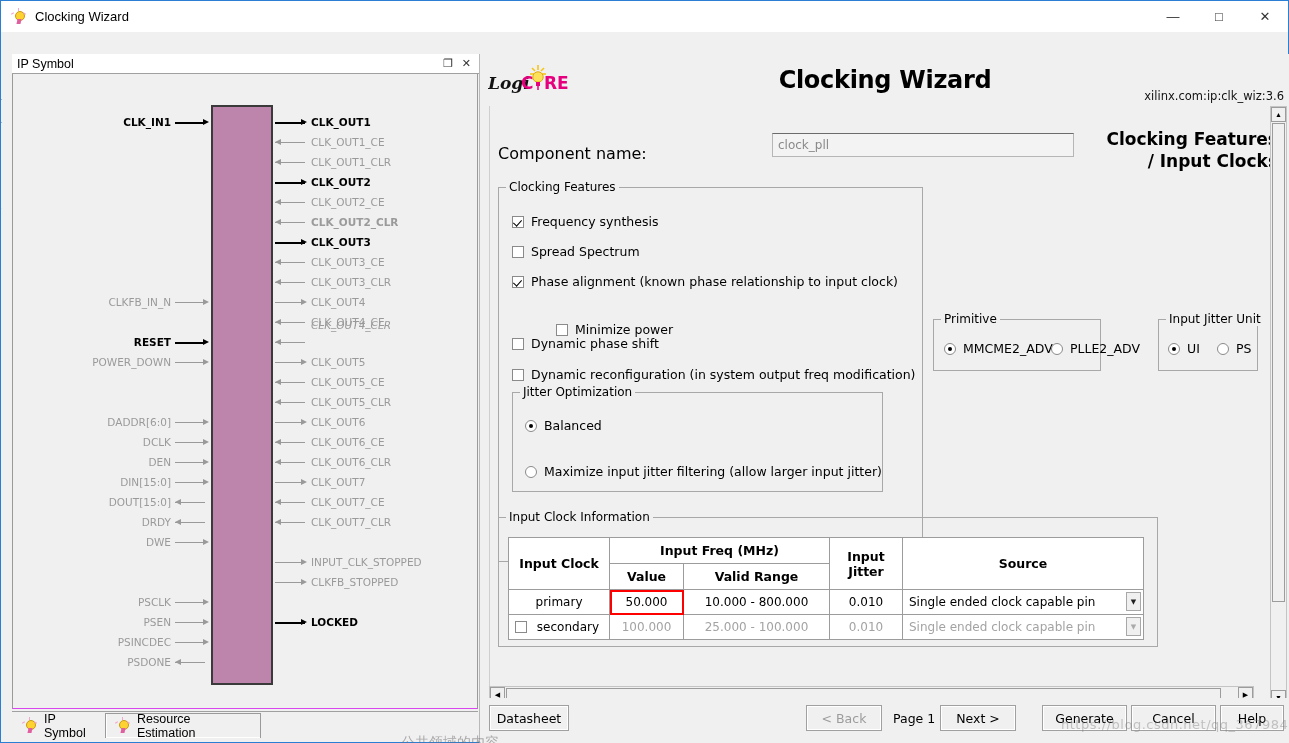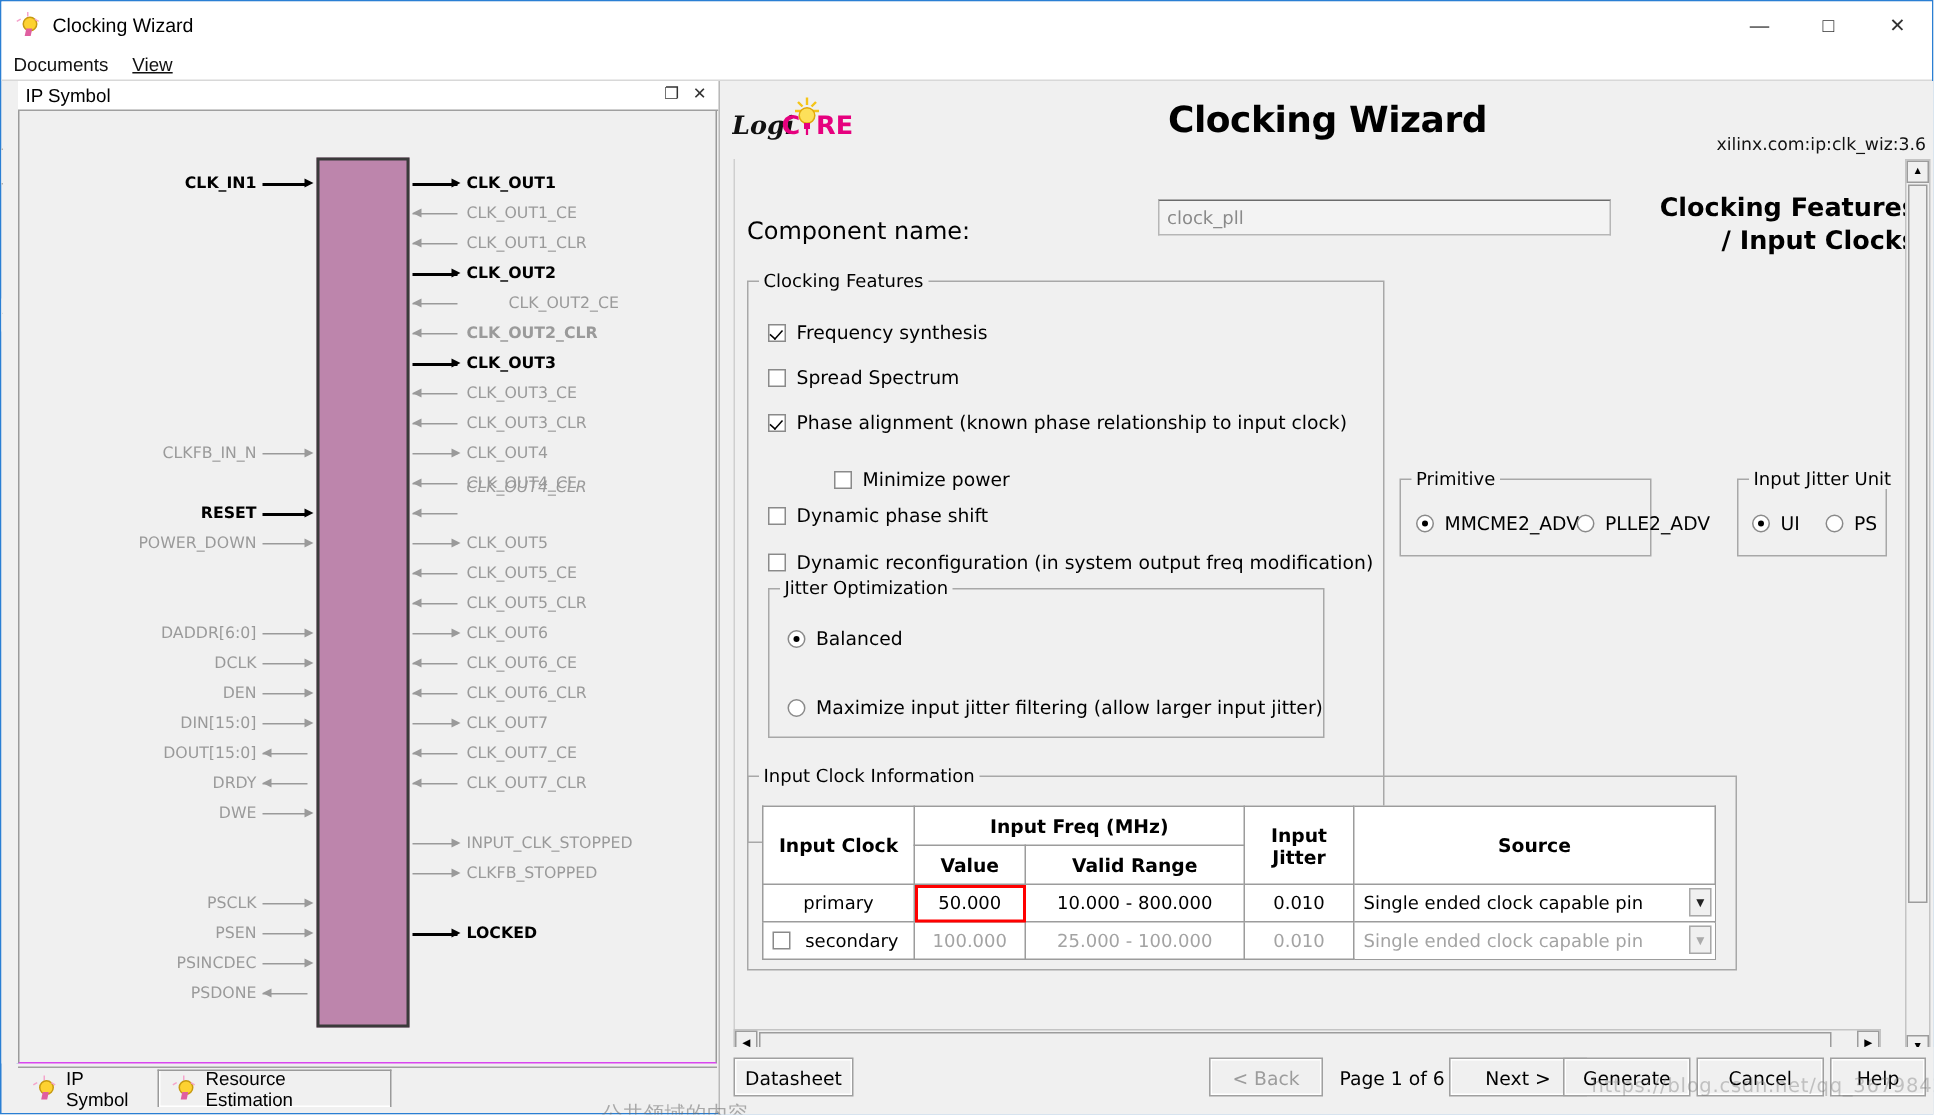--- a/index.html
+++ b/index.html
@@ -416,24 +416,20 @@
       </div>
     </div>
     <div class="title-text">Clocking Wizard</div>
     <div class="win-btns">
       <div class="win-btn">—</div>
       <div class="win-btn">□</div>
       <div class="win-btn close">✕</div>
     </div>
   </div>
 
-  <div class="menubar">
-    <div class="menu-item"><span>Documents</span></div>
-    <div class="menu-item"><span class="ul">View</span></div>
-  </div>
 
   <div class="side-sliver">
     <div class="sliver-tab" style="top:45px;height:22px;line-height:22px;">言</div>
     <div class="sliver-tab" style="top:145px;height:22px;line-height:22px;border:none;">性</div>
   </div>
 
   <div class="left-panel">
     <div class="panel-header">
       <div class="panel-header-title">IP Symbol</div>
       <div class="panel-header-btns">
@@ -500,21 +496,21 @@
           <div class="arrow l" style="left:262px; top:64.5px;"></div>
           <div class="sig right off" style="left:298px; top:63px;">CLK_OUT1_CE</div>
           <div class="wire " style="left:262px; top:88px; width:30px;"></div>
           <div class="arrow l" style="left:262px; top:84.5px;"></div>
           <div class="sig right off" style="left:298px; top:83px;">CLK_OUT1_CLR</div>
           <div class="wire on" style="left:262px; top:108px; width:30px;"></div>
           <div class="arrow r on" style="left:288px; top:104.5px;"></div>
           <div class="sig right on" style="left:298px; top:103px;">CLK_OUT2</div>
           <div class="wire " style="left:262px; top:128px; width:30px;"></div>
           <div class="arrow l" style="left:262px; top:124.5px;"></div>
-          <div class="sig right off" style="left:298px; top:123px;margin-left:28px;">CLK_OUT2_CE</div>
+          <div class="sig right off" style="left:298px; top:123px;">CLK_OUT2_CE</div>
           <div class="wire " style="left:262px; top:148px; width:30px;"></div>
           <div class="arrow l" style="left:262px; top:144.5px;"></div>
           <div class="sig right off" style="left:298px; top:143px;font-weight:bold;">CLK_OUT2_CLR</div>
           <div class="wire on" style="left:262px; top:168px; width:30px;"></div>
           <div class="arrow r on" style="left:288px; top:164.5px;"></div>
           <div class="sig right on" style="left:298px; top:163px;">CLK_OUT3</div>
           <div class="wire " style="left:262px; top:188px; width:30px;"></div>
           <div class="arrow l" style="left:262px; top:184.5px;"></div>
           <div class="sig right off" style="left:298px; top:183px;">CLK_OUT3_CE</div>
           <div class="wire " style="left:262px; top:208px; width:30px;"></div>
@@ -635,21 +631,21 @@
         <span>Frequency synthesis</span>
       </div>
       <div class="row" style="left:13px; top:56px;">
         <span class="cb"></span>
         <span>Spread Spectrum</span>
       </div>
       <div class="row" style="left:13px; top:86px;">
         <span class="cb checked"></span>
         <span>Phase alignment (known phase relationship to input clock)</span>
       </div>
-      <div class="row" style="left:13px; top:124px;padding-left:44px;">
+      <div class="row" style="left:13px; top:134px;padding-left:44px;">
         <span class="cb"></span>
         <span>Minimize power</span>
       </div>
       <div class="row" style="left:13px; top:148px;">
         <span class="cb"></span>
         <span>Dynamic phase shift</span>
       </div>
       <div class="row" style="left:13px; top:179px;">
         <span class="cb"></span>
         <span>Dynamic reconfiguration (in system output freq modification)</span>
@@ -749,21 +745,21 @@
     </div>
 
     <div class="btnbar">
       <div class="btn" style="left:9px; width:80px;">
         <span>Datasheet</span>
       </div>
       <div class="btn disabled" style="left:326px; width:76px;">
         <span>&lt; Back</span>
       </div>
       <div class="pagetext" style="left:413px;">Page 1 of 6</div>
-      <div class="btn" style="left:486px; width:92px;">
+      <div class="btn" style="left:460px; width:76px;">
         <span>Next &gt;</span>
       </div>
       <div class="btn" style="left:562px; width:85px;">
         <span>Generate</span>
       </div>
       <div class="btn" style="left:651px; width:85px;">
         <span>Cancel</span>
       </div>
       <div class="btn" style="left:740px; width:64px;">
         <span>Help</span>

